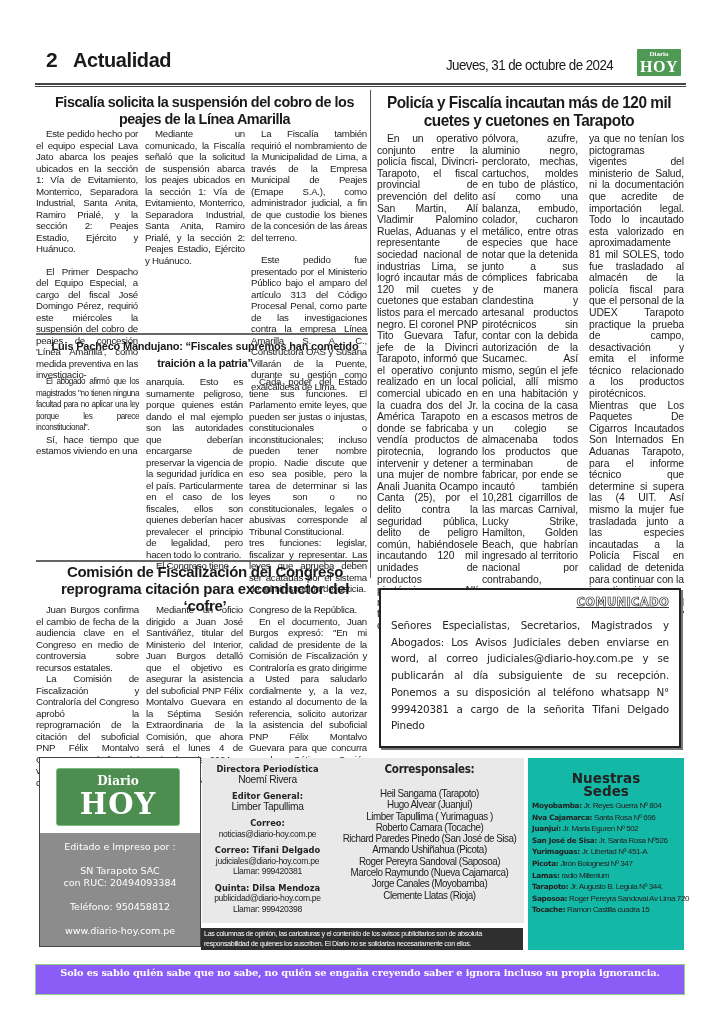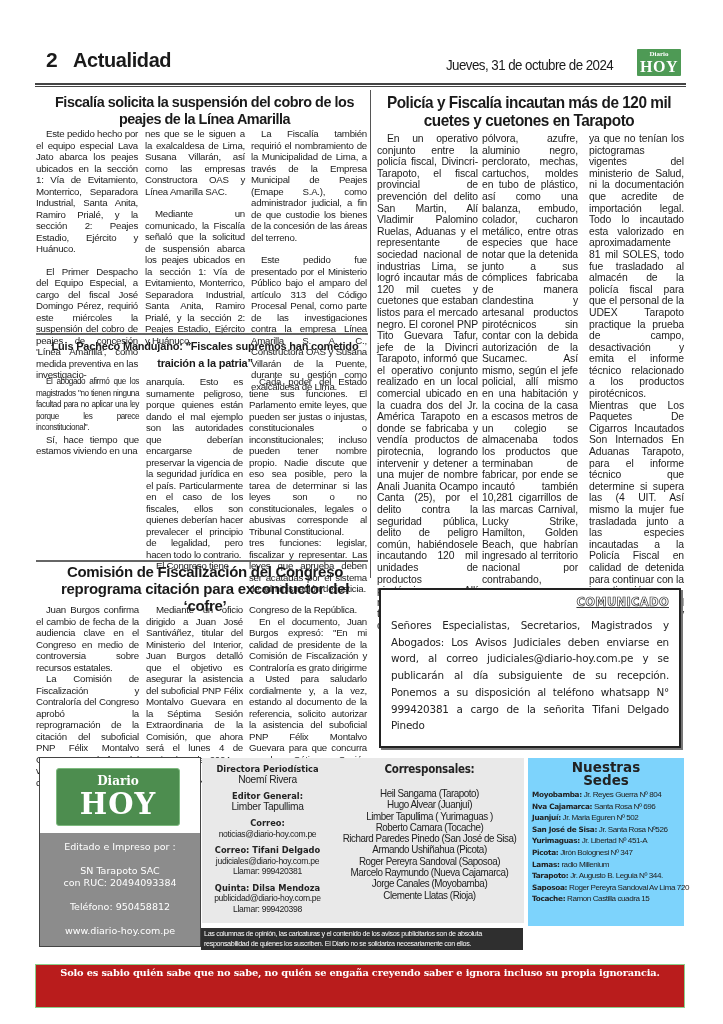--- a/index.html
+++ b/index.html
@@ -52,27 +52,27 @@
   .staff .role:first-child { margin-top: 4px; }
   .staff .name { font-size: 10.2px; letter-spacing: -0.3px; }
   .staff .detail { font-size: 8.6px; letter-spacing: -0.3px; }
 
   .corr { left: 332px; top: 762px; width: 195px; text-align: center; color: #222; }
   .corr .title { font-weight: bold; font-size: 11.5px; font-family: "DejaVu Sans", sans-serif; letter-spacing: -0.3px; margin-bottom: 12px; transform: scaleX(0.9); }
   .corr .item { font-size: 10.6px; line-height: 11.3px; letter-spacing: -0.5px; transform: scaleX(0.93); white-space: nowrap; }
 
   .disclaimer { left: 201px; top: 928px; width: 322px; height: 22px; background: #2f2f2f; color: #fff; font-size: 7.2px; line-height: 9.5px; padding: 1px 3px; letter-spacing: -0.35px; }
 
-  .sedes { left: 528px; top: 758px; width: 156px; height: 168px; background: #7dd3fc; padding: 3px 4px; }
+  .sedes { left: 528px; top: 758px; width: 156px; height: 192px; background: #14b8a6; padding: 14px 4px; }
   .sedes .title { text-align: center; font-weight: bold; font-size: 13.5px; line-height: 13px; color: #222; font-family: "DejaVu Sans", sans-serif; margin-bottom: 2px; }
   .sedes .row { font-size: 8.1px; line-height: 11.6px; letter-spacing: -0.45px; color: #222; white-space: nowrap; }
   .sedes .row b { font-family: "DejaVu Sans", sans-serif; font-size: 7.3px; letter-spacing: -0.3px; }
   .sedes .row.wrap { white-space: normal; }
 
-  .quote-bar { left: 35px; top: 964px; width: 650px; height: 44px; background: #b91c1c; border: 1px solid #8bcf8b; color: #fff; text-align: center; font-family: "DejaVu Serif", serif; font-weight: bold; font-size: 9.8px; line-height: 11.5px; padding-top: 2px; letter-spacing: -0.15px; }
+  .quote-bar { left: 35px; top: 964px; width: 650px; height: 31px; background: #8b5cf6; border: 1px solid #8bcf8b; color: #fff; text-align: center; font-family: "DejaVu Serif", serif; font-weight: bold; font-size: 9.8px; line-height: 11.5px; padding-top: 2px; letter-spacing: -0.15px; }
 </style>
 </head>
 <body>
 
 <div class="abs page-num">2</div>
 <div class="abs section-name">Actualidad</div>
 <div class="abs date">Jueves, 31 de octubre de 2024</div>
 <div class="abs mini-logo">
   <span class="t1">Diario</span>
   <span class="t2">HOY</span>
@@ -80,21 +80,20 @@
 <div class="abs hr-top1"></div>
 <div class="abs hr-top2"></div>
 <div class="abs vdiv-top"></div>
 
 <div class="abs headline h1">Fiscalía solicita la suspensión del cobro de los peajes de la Línea Amarilla</div>
 <div class="abs col" style="left:36px; top:128px; width:102px;">
   <p>Este pedido hecho por el equipo especial Lava Jato abarca los peajes ubicados en la sección 1: Vía de Evitamiento, Monterrico, Separadora Industrial, Santa Anita, Ramiro Prialé, y la sección 2: Peajes Estadio, Ejército y Huánuco.</p>
   <p class="tight">El Primer Despacho del Equipo Especial, a cargo del fiscal José Domingo Pérez, requirió este miércoles la suspensión del cobro de peajes de concesión 'Línea Amarilla', como medida preventiva en las investigacio-</p>
 </div>
 <div class="abs col" style="left:145px; top:128px; width:100px;">
-  <p style="text-indent:0">nes que se le siguen a la exalcaldesa de Lima, Susana Villarán, así como las empresas Constructora OAS y Línea Amarilla SAC.</p>
   <p class="tight">Mediante un comunicado, la Fiscalía señaló que la solicitud de suspensión abarca los peajes ubicados en la sección 1: Vía de Evitamiento, Monterrico, Separadora Industrial, Santa Anita, Ramiro Prialé, y la sección 2: Peajes Estadio, Ejército y Huánuco.</p>
 </div>
 <div class="abs col" style="left:251px; top:128px; width:116px;">
   <p>La Fiscalía también requirió el nombramiento de la Municipalidad de Lima, a través de la Empresa Municipal de Peajes (Emape S.A.), como administrador judicial, a fin de que custodie los bienes de la concesión de las áreas del terreno.</p>
   <p class="tight">Este pedido fue presentado por el Ministerio Público bajo el amparo del artículo 313 del Código Procesal Penal, como parte de las investigaciones contra la empresa Línea Amarilla S. A. C., Constructora OAS y Susana Villarán de la Puente, durante su gestión como exalcaldesa de Lima.</p>
 </div>
 <div class="abs hsep" style="left:36px; top:333px; width:332px;"></div>
 
 <div class="abs headline h2">Policía y Fiscalía incautan más de 120 mil cuetes y cuetones en Tarapoto</div>
 <div class="abs col big" style="left:377px; top:133px; width:101px;">

